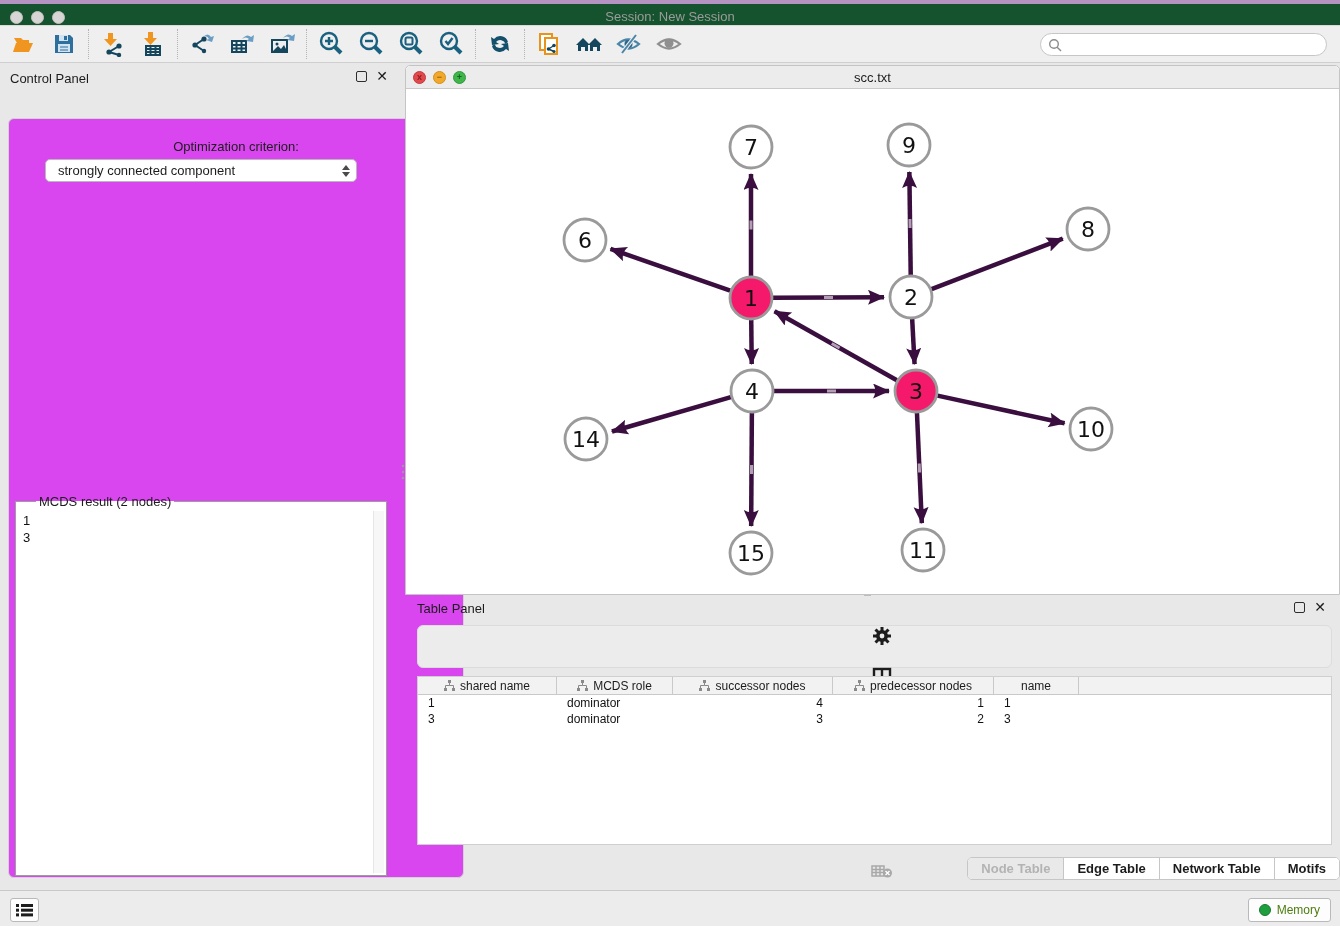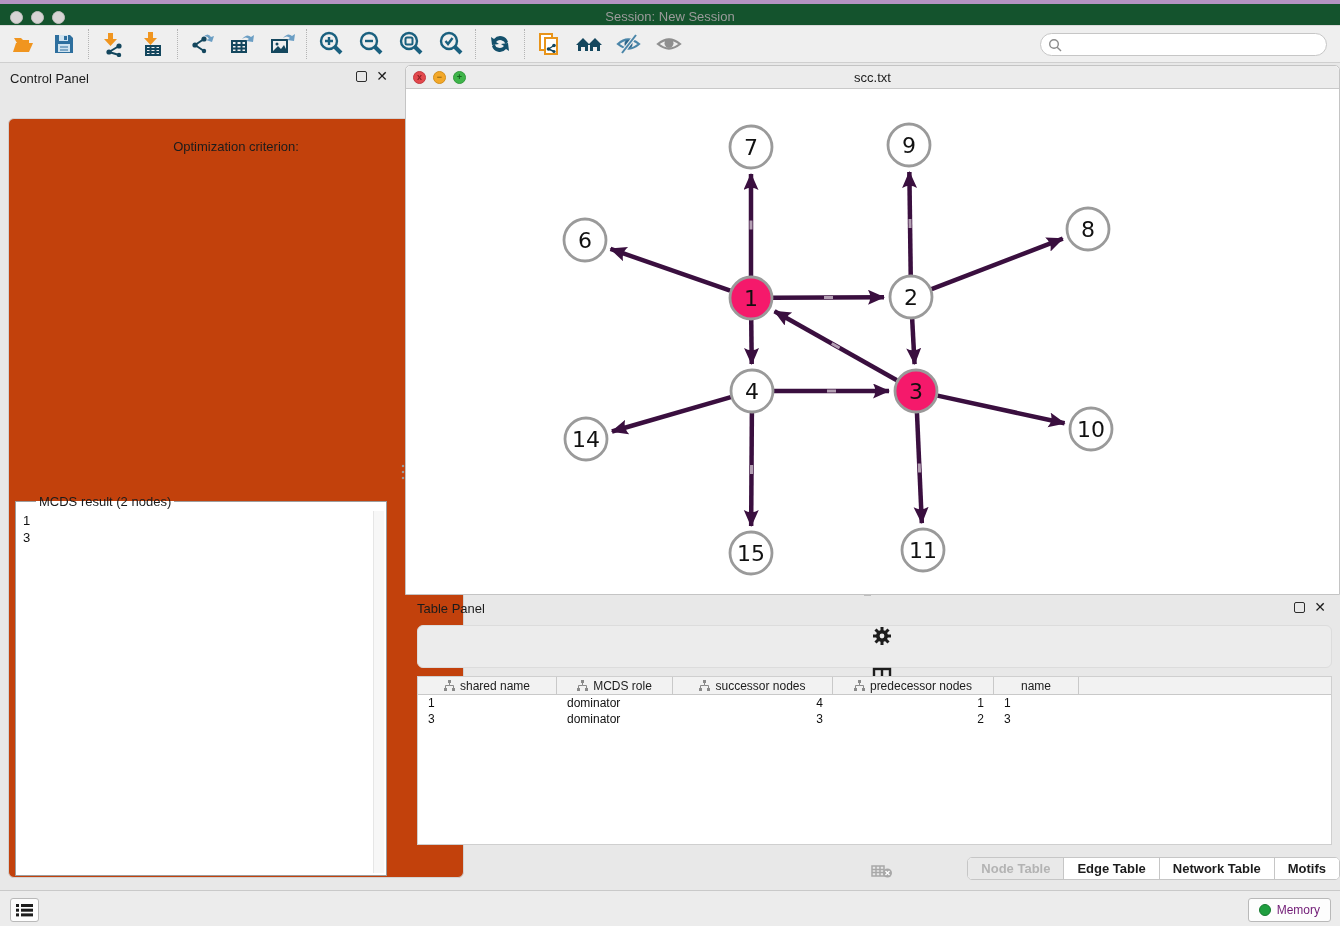--- a/index.html
+++ b/index.html
@@ -25,21 +25,21 @@
   .cp-header { position:absolute; left:10px; top:8px; font-size:13px; color:#1c1c1c; }
   .panel-btns { position:absolute; right:12px; top:8px; display:flex; gap:9px; align-items:center; }
   .float-btn { width:11px; height:11px; border:1.6px solid #2d2d2d; border-radius:2px; }
   .close-btn { font-size:14px; font-weight:bold; color:#1c1c1c; line-height:11px; }
   .cp-tabs { position:absolute; left:0; top:33px; width:100%; display:flex; justify-content:center; }
   .seg { display:flex; border:1px solid #c6c6c6; border-radius:5px; overflow:hidden; background:#fff; }
   .seg .tab { padding:3px 13px; font-size:13px; font-weight:bold; color:#1c1c1c; border-right:1px solid #c6c6c6; background:#fff; }
   .seg .tab:last-child { border-right:none; }
   .tab.ghost { background:#e9e9e9; color:#b3b3b3; }
   .mcds-tab { margin-left:3px; border:1px solid #cdcdcd; border-radius:5px; background:#e9e9e9; color:#b3b3b3; padding:3px 13px; font-size:13px; font-weight:bold; }
-  .cp-content { position:absolute; left:8px; top:55px; width:456px; height:760px; background:#c2410c; border:1px solid #d2d2d2; border-radius:6px; }
+  .cp-content { position:absolute; left:8px; top:55px; width:456px; height:760px; background:#d946ef; border:1px solid #d2d2d2; border-radius:6px; }
   .opt-label { position:absolute; top:20px; width:100%; text-align:center; font-size:13px; color:#1c1c1c; }
   .dropdown { position:absolute; left:36px; top:40px; width:312px; height:23px; background:#fff; border:1px solid #b9b9b9; border-radius:5px; display:flex; align-items:center; padding:0 6px 0 12px; }
   .dropdown .val { flex:1; font-size:13px; color:#1c1c1c; }
   .stepper { display:flex; flex-direction:column; gap:2px; align-items:center; }
   .stepper i { width:0; height:0; border-left:4px solid transparent; border-right:4px solid transparent; }
   .stepper .up { border-bottom:5px solid #4a4a4a; }
   .stepper .down { border-top:5px solid #4a4a4a; }
   .btn-row { position:absolute; left:0; top:73px; width:100%; display:flex; justify-content:center; gap:14px; }
   .push-btn { height:22px; padding:0 17px; background:#fff; border:1px solid #b9b9b9; border-radius:5px; font-size:13px; color:#1c1c1c; display:flex; align-items:center; }
   fieldset.result { position:absolute; left:6px; top:375px; width:372px; height:382px; border:1px solid #9d9d9d; background:#fff; }
@@ -72,21 +72,21 @@
   .data-table { position:absolute; left:12px; top:81px; width:915px; height:169px; background:#fff; border:1px solid #cfcfcf; }
   .thead { display:flex; height:18px; border-bottom:1px solid #c9c9c9; background:#f2f2f2; }
   .th { display:flex; align-items:center; justify-content:center; gap:5px; font-size:12px; color:#1c1c1c; border-right:1px solid #c9c9c9; height:100%; }
   .trow { display:flex; height:16px; font-size:12px; color:#111; align-items:center; }
   .td { padding:0 10px; overflow:hidden; white-space:nowrap; }
   .tp-tabs { position:absolute; left:0; top:262px; width:100%; display:flex; justify-content:flex-end; }
 
   
   .statusbar { position:absolute; left:0; top:890px; width:1340px; height:36px; background:#ececec; border-top:1px solid #c9c9c9; }
   .list-btn { position:absolute; left:10px; top:7px; width:29px; height:24px; background:#fdfdfd; border:1px solid #b9b9b9; border-radius:3px; display:flex; align-items:center; justify-content:center; }
-  .mem-btn { position:absolute; right:9px; top:7px; height:24px; padding:0 10px; background:#fdfdfd; border:1px solid #b9b9b9; border-radius:3px; display:flex; align-items:center; gap:6px; font-size:12px; color:#701a75; }
+  .mem-btn { position:absolute; right:9px; top:7px; height:24px; padding:0 10px; background:#fdfdfd; border:1px solid #b9b9b9; border-radius:3px; display:flex; align-items:center; gap:6px; font-size:12px; color:#4d7c0f; }
   .mem-dot { width:12px; height:12px; border-radius:50%; background:#1f9e3f; border:1px solid #177a30; }
 </style>
 </head>
 <body>
 
 <div class="titlebar">
   <div class="traffic">
     <span></span>
     <span></span>
     <span></span>
@@ -262,20 +262,27 @@
 </div>
 
 <div class="control-panel">
   <div class="cp-header">Control Panel</div>
   <div class="panel-btns">
     <span class="float-btn"></span>
     <span class="close-btn">✕</span>
   </div>
   <div class="cp-content">
     <div class="opt-label">Optimization criterion:</div>
+    <div class="dropdown">
+      <span class="val">strongly connected component</span>
+      <span class="stepper">
+          <i class="up"></i>
+          <i class="down"></i>
+        </span>
+    </div>
     <fieldset class="result">
       <legend>MCDS result (2 nodes)</legend>
       <div style="position:relative; width:100%; height:100%;">
         <div class="result-area" id="result-area">1
 3</div>
         <div class="result-scroll"></div>
       </div>
     </fieldset>
   </div>
 </div>

